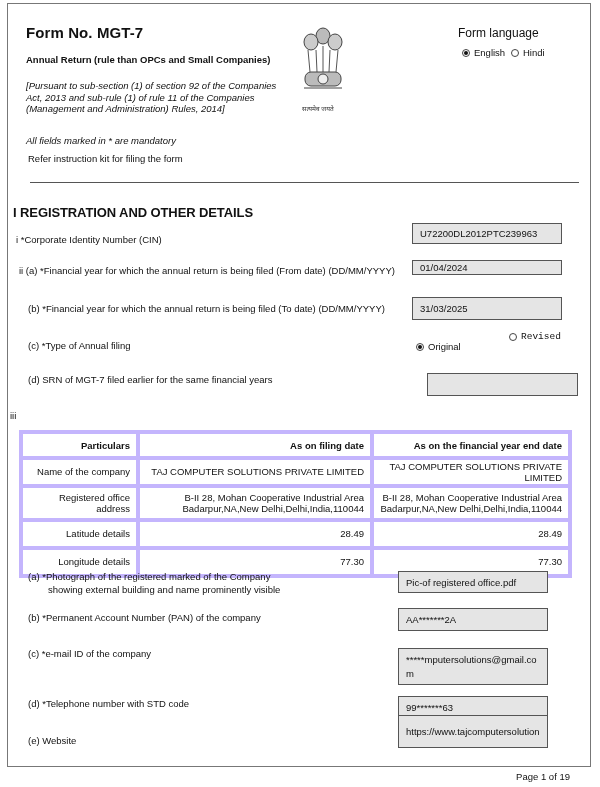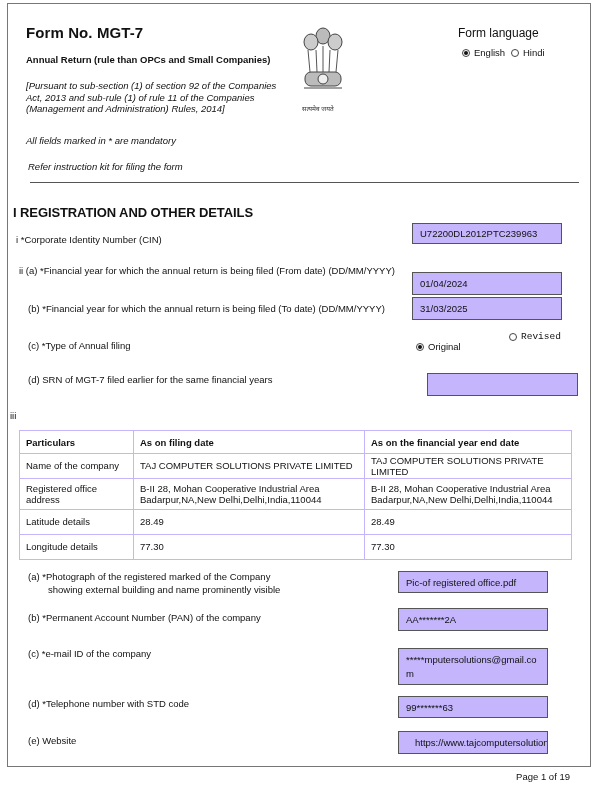--- a/index.html
+++ b/index.html
@@ -5,41 +5,41 @@
   html, body { margin: 0; padding: 0; background: #ffffff; }
   body { width: 600px; height: 787px; position: relative; overflow: hidden;
          font-family: "Liberation Sans", sans-serif; color: #111; font-size: 9.5px; }
   .frame { position: absolute; left: 7px; top: 3px; width: 584px; height: 764px;
            border: 1px solid #777; box-sizing: border-box; }
   .abs { position: absolute; }
   .title { left: 26px; top: 24px; font-size: 15px; font-weight: bold; letter-spacing: 0.1px; }
   .subtitle { left: 26px; top: 54px; width: 260px; font-size: 9.5px; font-weight: bold; line-height: 12.5px; }
   .pursuant { left: 26px; top: 80px; width: 260px; font-size: 9.5px; line-height: 11.5px; font-style: italic; }
   .mandatory { left: 26px; top: 135px; font-style: italic; }
-  .refer { left: 28px; top: 161px; font-style: italic; }
+  .refer { left: 28px; top: 153px; }
   .hr { left: 30px; top: 182px; width: 549px; height: 0; border-top: 1px solid #555; }
 
   .emblem { left: 298px; top: 22px; width: 50px; height: 80px; }
   .motto { left: 302px; top: 104px; font-size: 6.5px; color: #333; }
 
   .lang-title { left: 458px; top: 26px; font-size: 12px; }
   .radio-row { display: flex; align-items: center; gap: 4px; font-size: 9.5px; }
   .radio { width: 8px; height: 8px; border: 1px solid #444; border-radius: 50%;
            display: inline-flex; align-items: center; justify-content: center; box-sizing: border-box; background:#fff; }
   .radio.on::after { content: ""; width: 4px; height: 4px; border-radius: 50%; background: #111; }
   .lang-en { left: 462px; top: 47px; }
   .lang-hi { left: 511px; top: 47px; }
 
   .section { left: 13px; top: 205px; font-weight: bold; font-size: 13px; letter-spacing: -0.1px; }
   .lbl { font-size: 9.5px; white-space: nowrap; }
-  .box { position: absolute; border: 1px solid #555; box-sizing: border-box; background: #c4b5fd;
+  .box { position: absolute; border: 1px solid #555; box-sizing: border-box; background: #e5e5e5;
          font-size: 9.5px; padding: 0 7px; display: flex; align-items: center; overflow: hidden; white-space: nowrap; }
 
   table.part { position: absolute; left: 19px; top: 430px; width: 553px; border-collapse: collapse; font-size: 9.5px; }
-  table.part th, table.part td { border: 1px solid #c4b5fd; text-align: left; padding: 0 6px; vertical-align: middle; }
+  table.part th, table.part td { border: 4px solid #c4b5fd; text-align: right; padding: 0 6px; vertical-align: middle; }
   table.part th { font-weight: bold; height: 22px; }
   table.part td { height: 24px; line-height: 11.5px; }
   table.part tr.addr td { height: 30px; }
   .c1 { width: 101px; } .c2 { width: 218px; }
 
   .footer { right: 30px; top: 771px; font-size: 9.5px; }
 </style>
 </head>
 <body>
 
@@ -74,21 +74,21 @@
   <span class="radio"></span>
   <span>Hindi</span>
 </div>
 
 <div class="abs section">I REGISTRATION AND OTHER DETAILS</div>
 
 <div class="abs lbl" style="left:16px; top:234px;">i *Corporate Identity Number (CIN)</div>
 <div class="box" style="left:412px; top:223px; width:150px; height:21px;">U72200DL2012PTC239963</div>
 
 <div class="abs lbl" style="left:19px; top:265px;">ii  (a) *Financial year for which the annual return is being filed (From date) (DD/MM/YYYY)</div>
-<div class="box" style="left:412px; top:272px; width:150px; height:23px;">01/04/2024</div>
+<div class="box" style="left:412px; top:260px; width:150px; height:15px;">01/04/2024</div>
 
 <div class="abs lbl" style="left:28px; top:303px;">(b) *Financial year for which the annual return is being filed (To date) (DD/MM/YYYY)</div>
 <div class="box" style="left:412px; top:297px; width:150px; height:23px;">31/03/2025</div>
 
 <div class="abs lbl" style="left:28px; top:340px;">(c) *Type of Annual filing</div>
 <div class="abs radio-row" style="left:416px; top:341px;">
   <span class="radio on"></span>
   <span>Original</span>
 </div>
 <div class="abs radio-row" style="left:509px; top:331px;font-family:Liberation Mono, monospace;">
@@ -141,15 +141,15 @@
 <div class="abs lbl" style="left:28px; top:648px;">(c) *e-mail ID of the company</div>
 <div class="box" style="left:398px; top:648px; width:150px; height:37px; flex-direction:column; align-items:flex-start; justify-content:center; line-height:14px;">
   <span>*****mputersolutions@gmail.co</span>
   <span>m</span>
 </div>
 
 <div class="abs lbl" style="left:28px; top:698px;">(d) *Telephone number with STD code</div>
 <div class="box" style="left:398px; top:696px; width:150px; height:22px;">99*******63</div>
 
 <div class="abs lbl" style="left:28px; top:735px;">(e) Website</div>
-<div class="box" style="left:398px; top:731px; width:150px; height:23px; padding:0 16px;">https://www.tajcomputersolution</div>
+<div class="box" style="left:398px; top:715px; width:150px; height:33px; padding:0 7px;">https://www.tajcomputersolution</div>
 
 <div class="abs footer">Page 1 of 19</div>
 
 </body></html>

